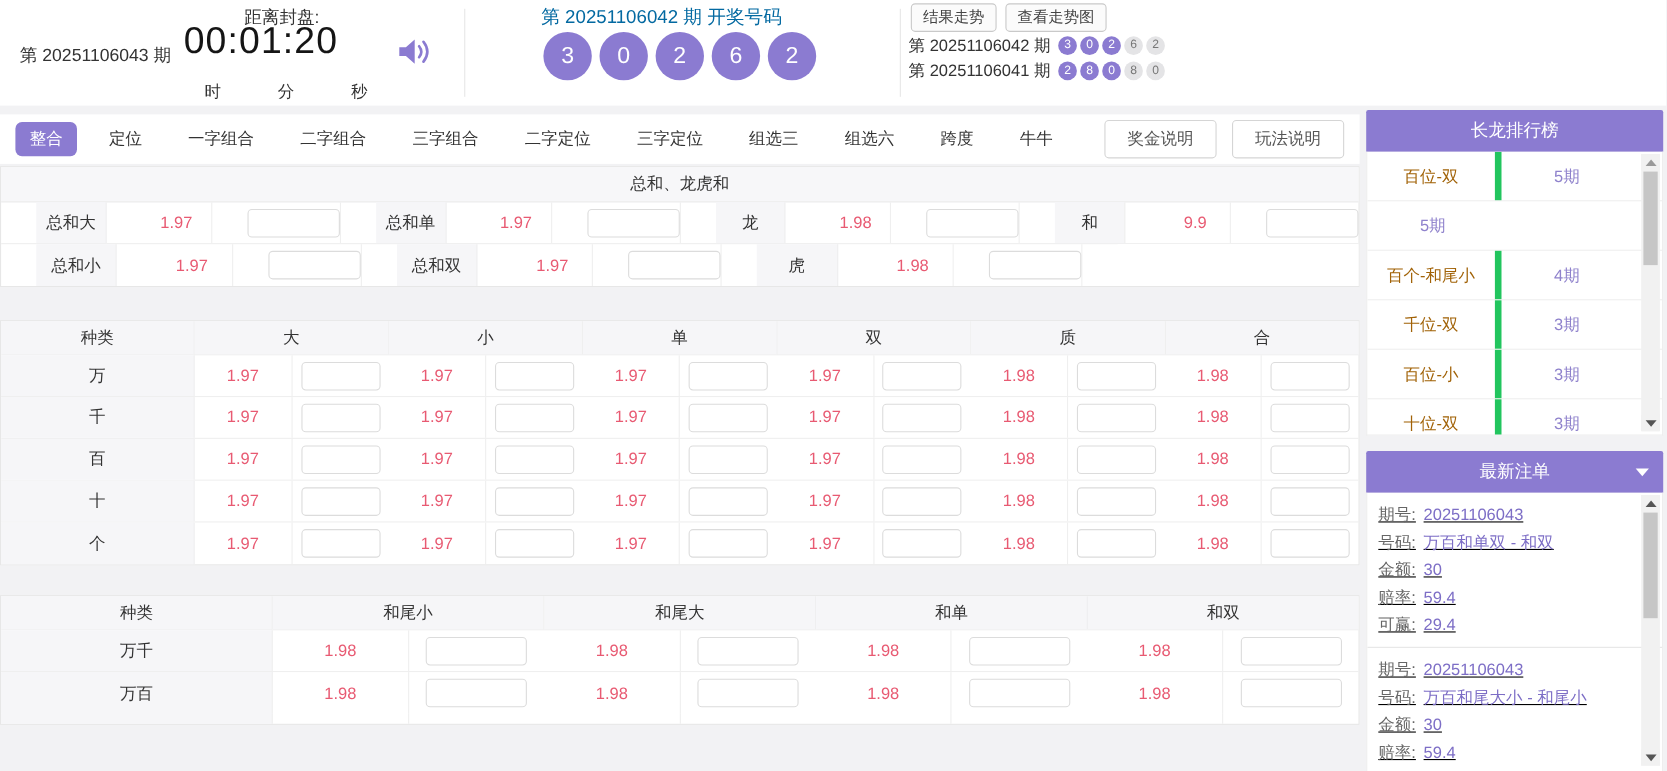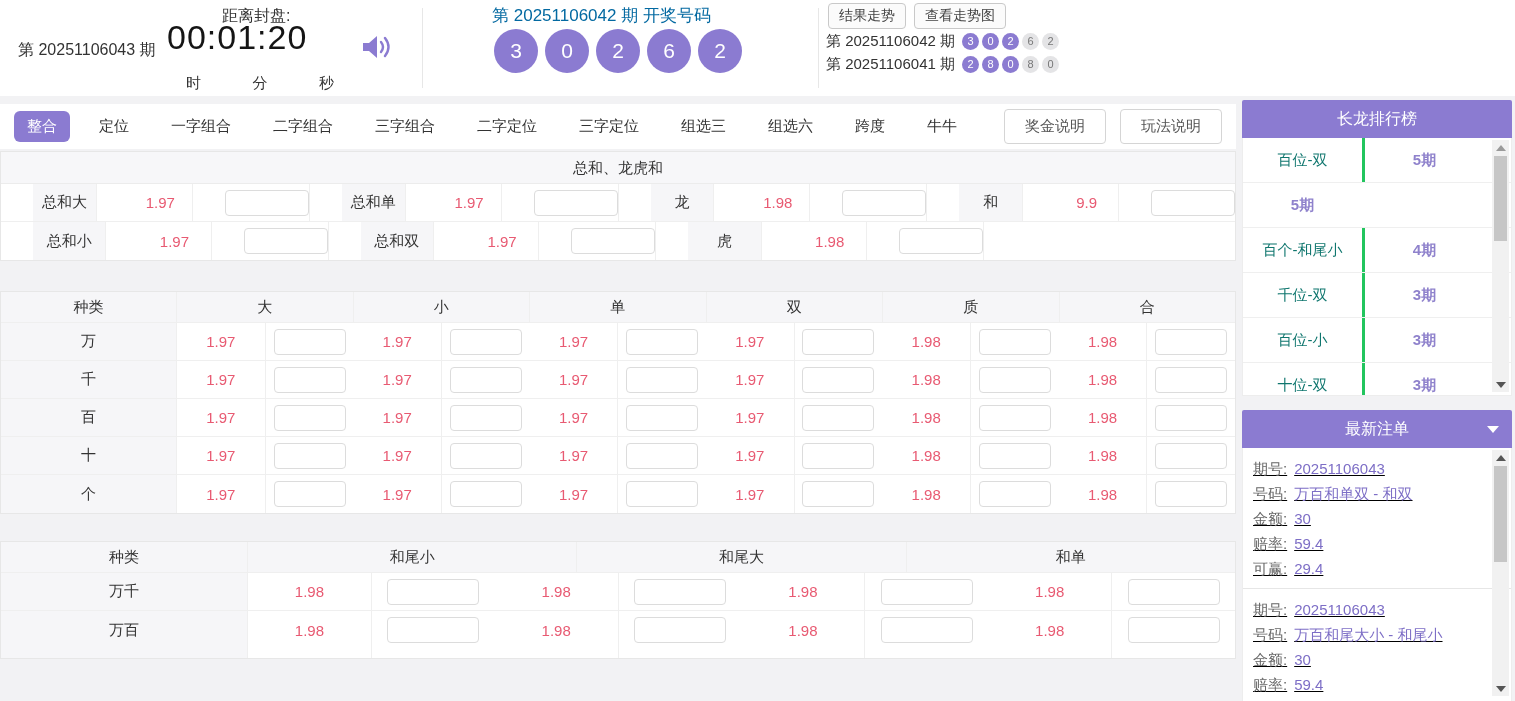--- a/index.html
+++ b/index.html
@@ -70,22 +70,22 @@
   .tail-table .thead .c-label{width:247px;}
   .tail-table .thead .c-col{flex:1;}
   .sliver{height:9px;border-bottom:none;}
   .sliver .cell{align-items:flex-start;}
 
   
   .sidebar{position:absolute;left:1242px;top:100px;width:270px;}
   .panel-hdr{height:38px;background:var(--accent);color:#fff;font-size:16px;display:flex;align-items:center;justify-content:center;position:relative;border-radius:2px 2px 0 0;}
   .rank-body{background:#fff;height:258px;overflow:hidden;position:relative;border:1px solid #ededed;border-top:none;}
   .rank-row{display:flex;height:45px;border-bottom:1px solid #efefef;}
-  .rank-name{width:122px;display:flex;align-items:center;justify-content:center;font-size:15px;color:#0f766e;border-right:3px solid #22c55e;}
-  .rank-count{width:119px;display:flex;align-items:center;justify-content:center;font-size:15px;color:#8f82cc;font-weight:bold;}
+  .rank-name{width:122px;display:flex;align-items:center;justify-content:center;font-size:15px;color:#a16207;border-right:6px solid #22c55e;}
+  .rank-count{width:119px;display:flex;align-items:center;justify-content:center;font-size:15px;color:#8f82cc;}
   .orders-panel{margin-top:14px;}
   .caret-down{position:absolute;right:13px;top:16px;width:0;height:0;border-left:6px solid transparent;border-right:6px solid transparent;border-top:7px solid #fff;cursor:pointer;}
   .orders-body{background:#fff;height:280px;position:relative;border:1px solid #ededed;border-top:none;overflow:hidden;}
   .order{padding:8px 26px 7px 10px;border-bottom:1px solid #e6e6e6;text-decoration:underline;}
   .order:last-child{border-bottom:none;}
   .order-line{font-size:15px;line-height:25px;display:flex;white-space:nowrap;}
   .ol-label{color:#666;margin-right:7px;}
   .ol-value{color:var(--purple-txt);}
 
   
@@ -425,20 +425,21 @@
         </div>
       </div>
   </div>
 
   <div class="tbl tail-table">
     <div class="trow thead">
         <div class="cell lab c-label">种类</div>
         <div class="cell lab c-col">和尾小</div>
         <div class="cell lab c-col">和尾大</div>
         <div class="cell lab c-col">和单</div>
+        <div class="cell lab c-col">和双</div>
       </div>
     <div>
         <div class="trow">
           <div class="cell lab c-label">万千</div>
           <div class="pair">
             <div class="cell odds">1.98</div>
             <div class="cell">
               <input class="inp" style="">
             </div>
           </div>

